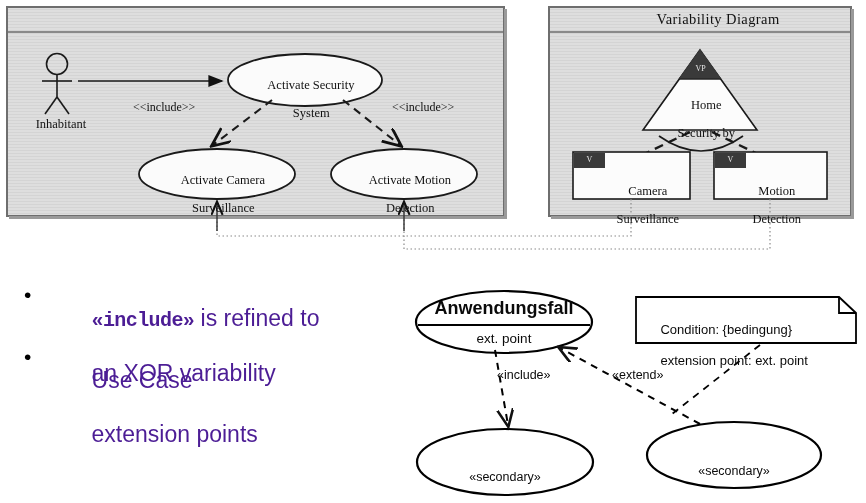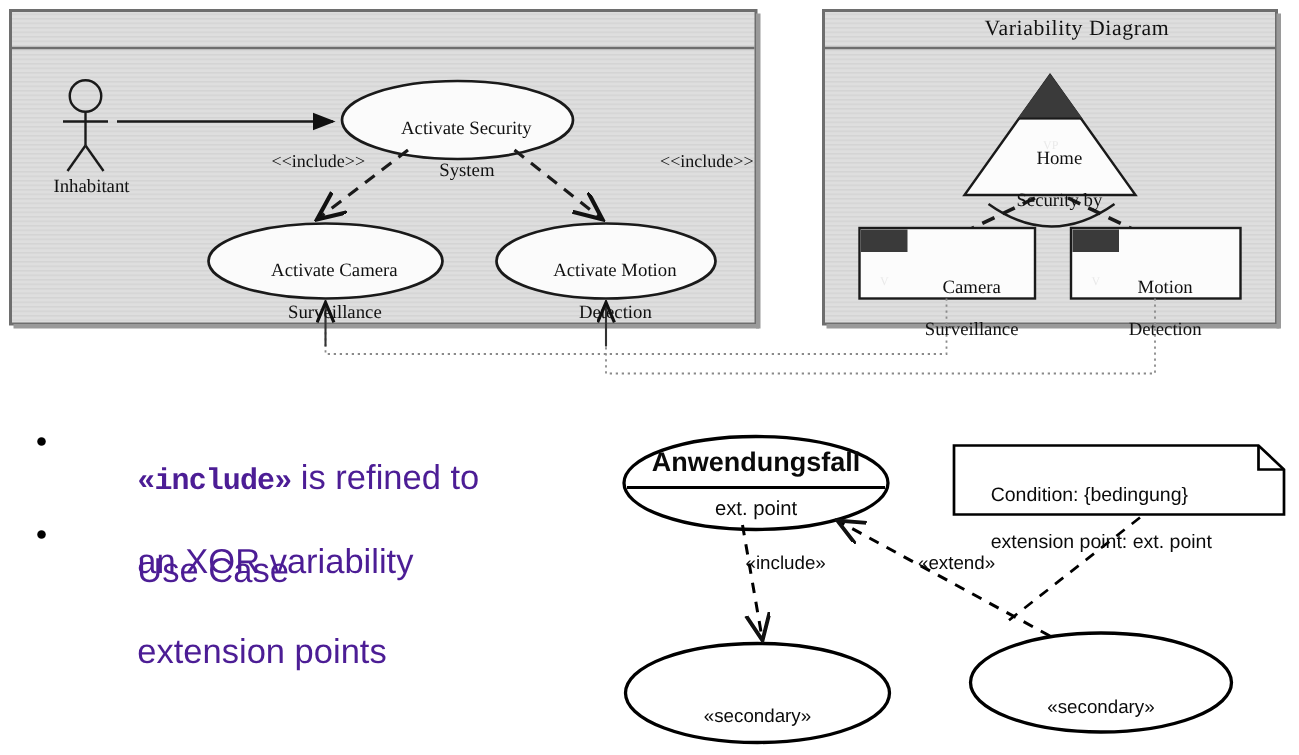--- a/index.html
+++ b/index.html
@@ -14,22 +14,22 @@
   svg.layer{position:absolute;left:0;top:0;width:866px;height:503px;}
 
   
   .txt{position:absolute;white-space:pre;line-height:1.12;}
   .serif{font-family:"Liberation Serif", serif;color:#111;}
   .sans{font-family:"Liberation Sans", sans-serif;color:#0a0a0a;}
 
   .panel-title{font-size:14.5px;letter-spacing:.4px;text-align:center;}
   .uc-label{font-size:12.5px;text-align:center;}
   .actor-label{font-size:12.5px;}
-  .incl-label{font-size:12px;margin-left:48px;}
-  .vp-tag{font-size:8px;color:#e9e9e9;font-family:Liberation Serif, serif;text-align:center;margin-top:28px;}
+  .incl-label{font-size:12px;}
+  .vp-tag{font-size:8px;color:#e9e9e9;font-family:Liberation Serif, serif;text-align:center;}
   .vp-title{font-size:12.5px;text-align:center;}
   .vbox-label{font-size:12.5px;text-align:center;}
 
   .bullet-text{font-size:23px;color:#4c1d95;line-height:1.18;}
   .bullet-dot{font-size:21px;color:#000;}
   .kw{font-family:"Liberation Mono", monospace;font-size:20px;font-weight:bold;letter-spacing:-0.6px;}
 
   .uc2-title{font-size:18px;font-weight:bold;text-align:center;}
   .uc2-sub{font-size:13.5px;text-align:center;}
   .stereo{font-size:12.5px;text-align:center;}

